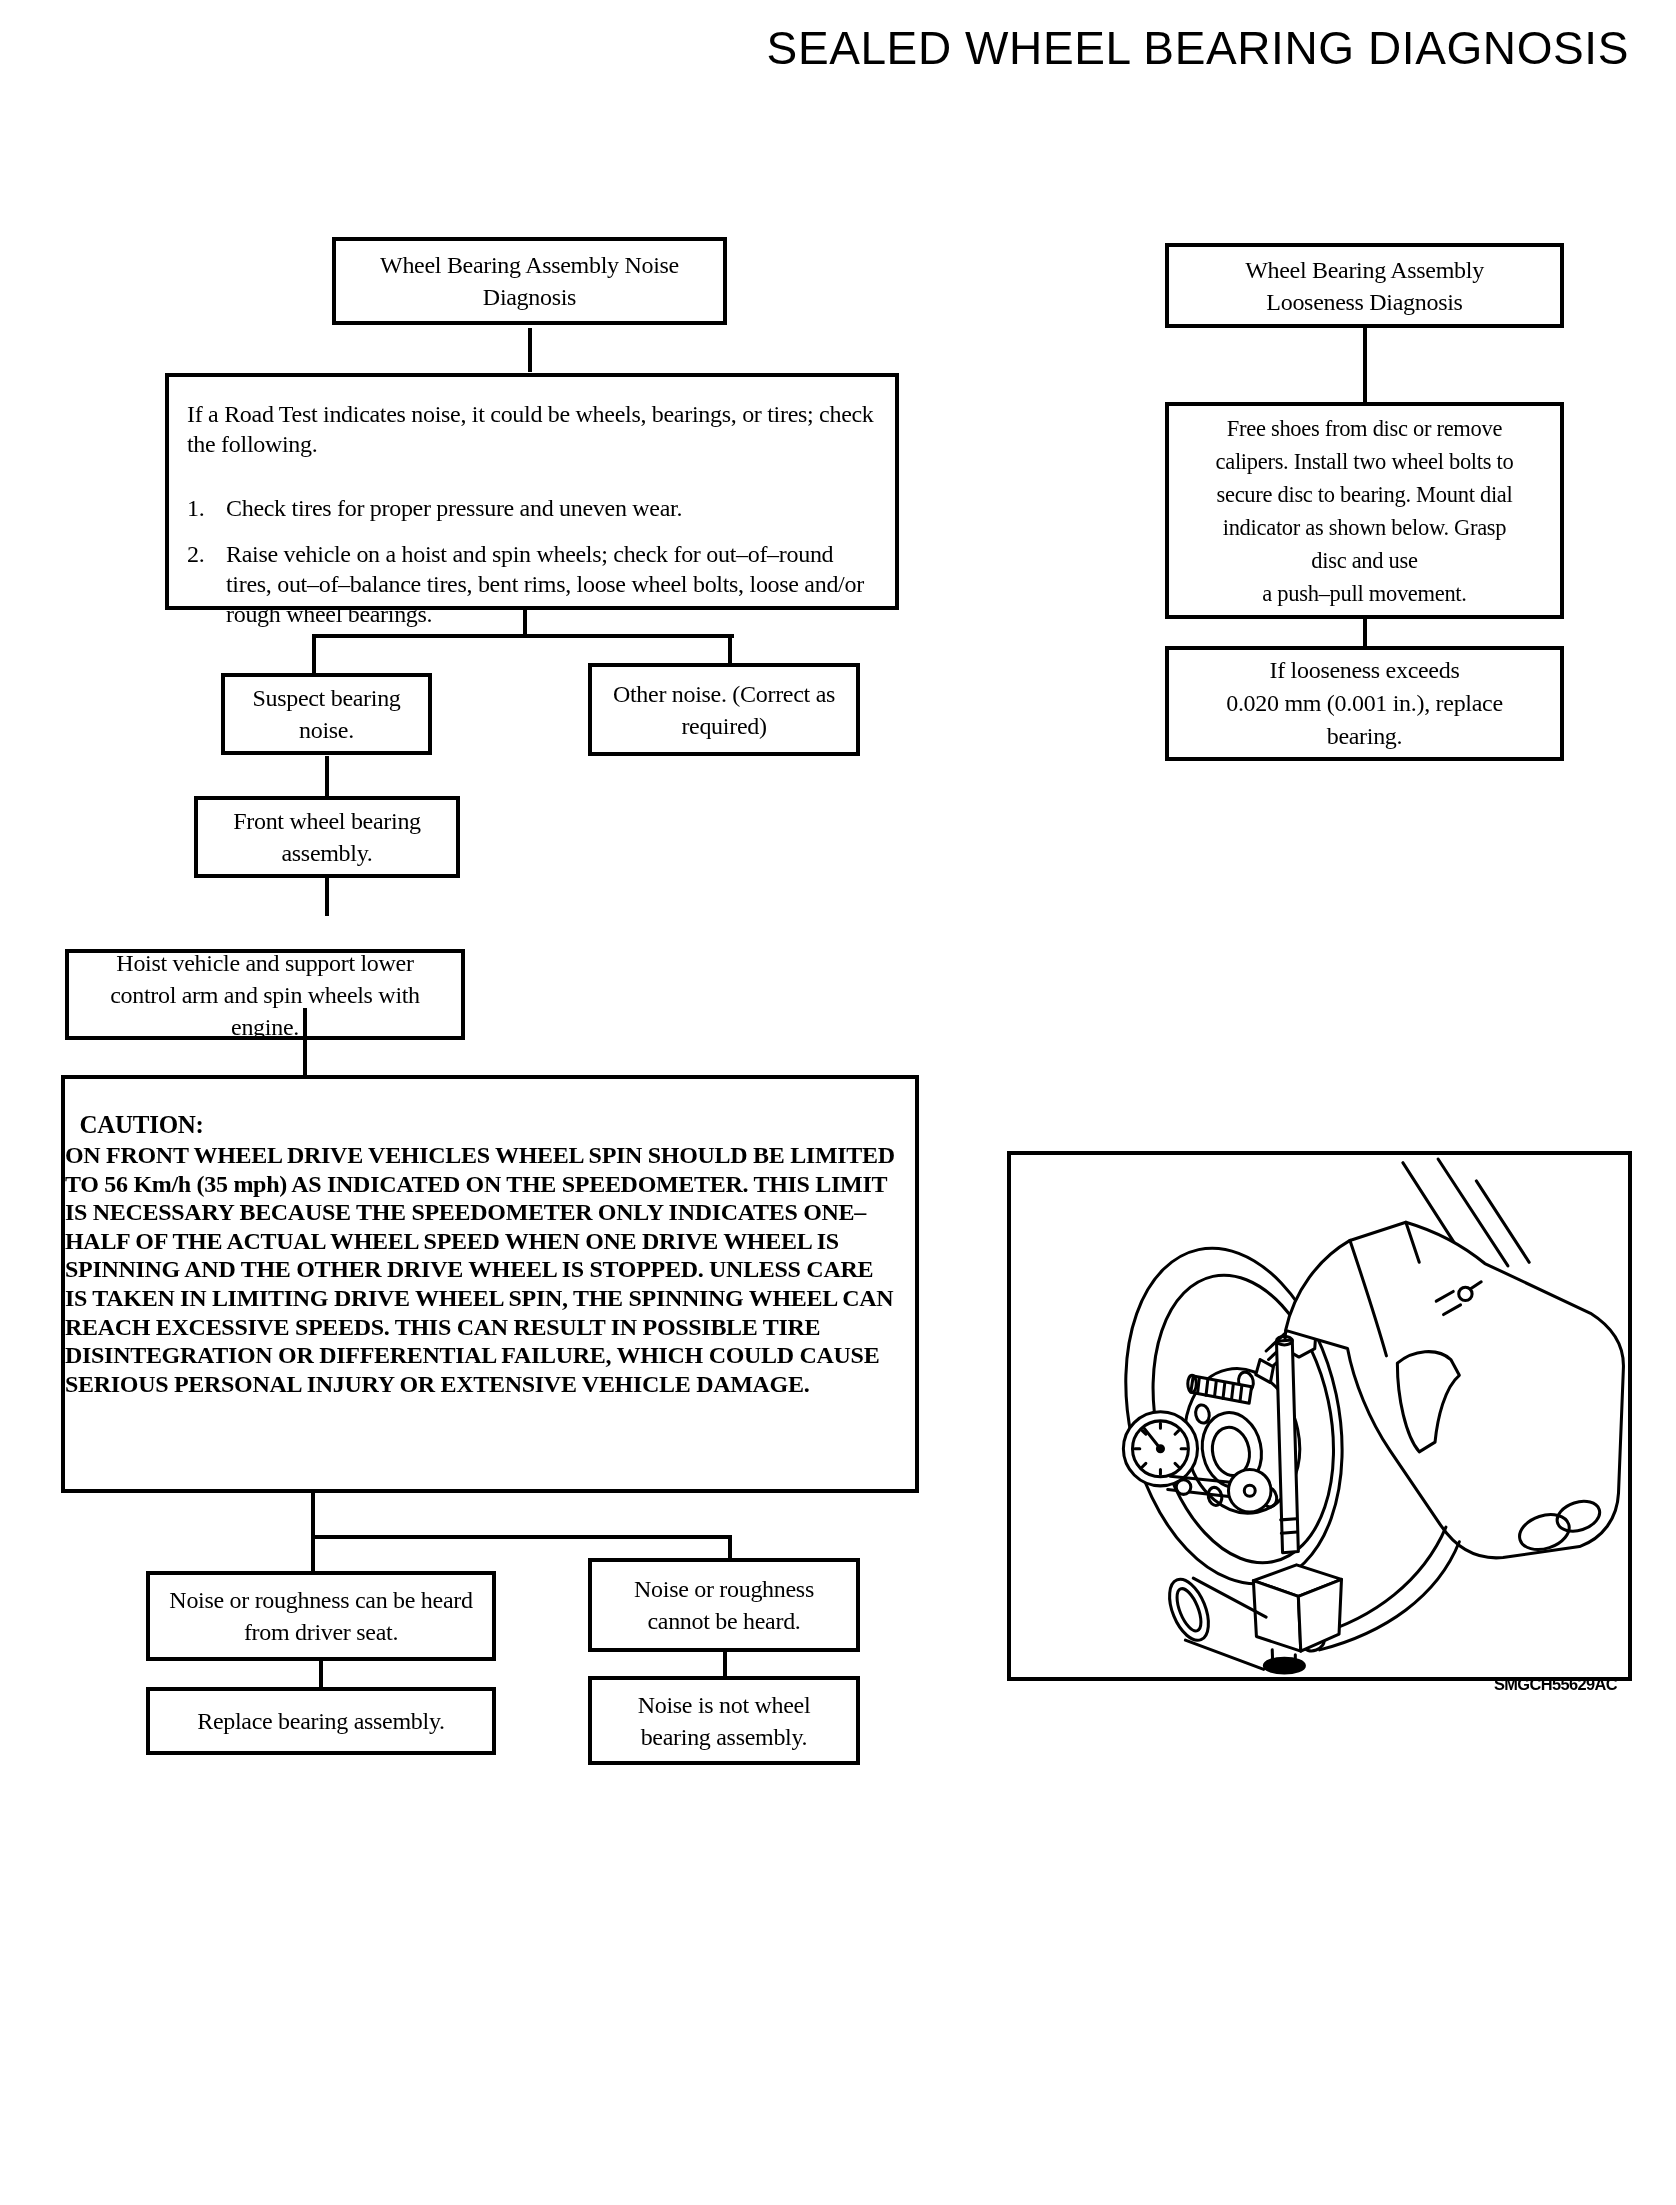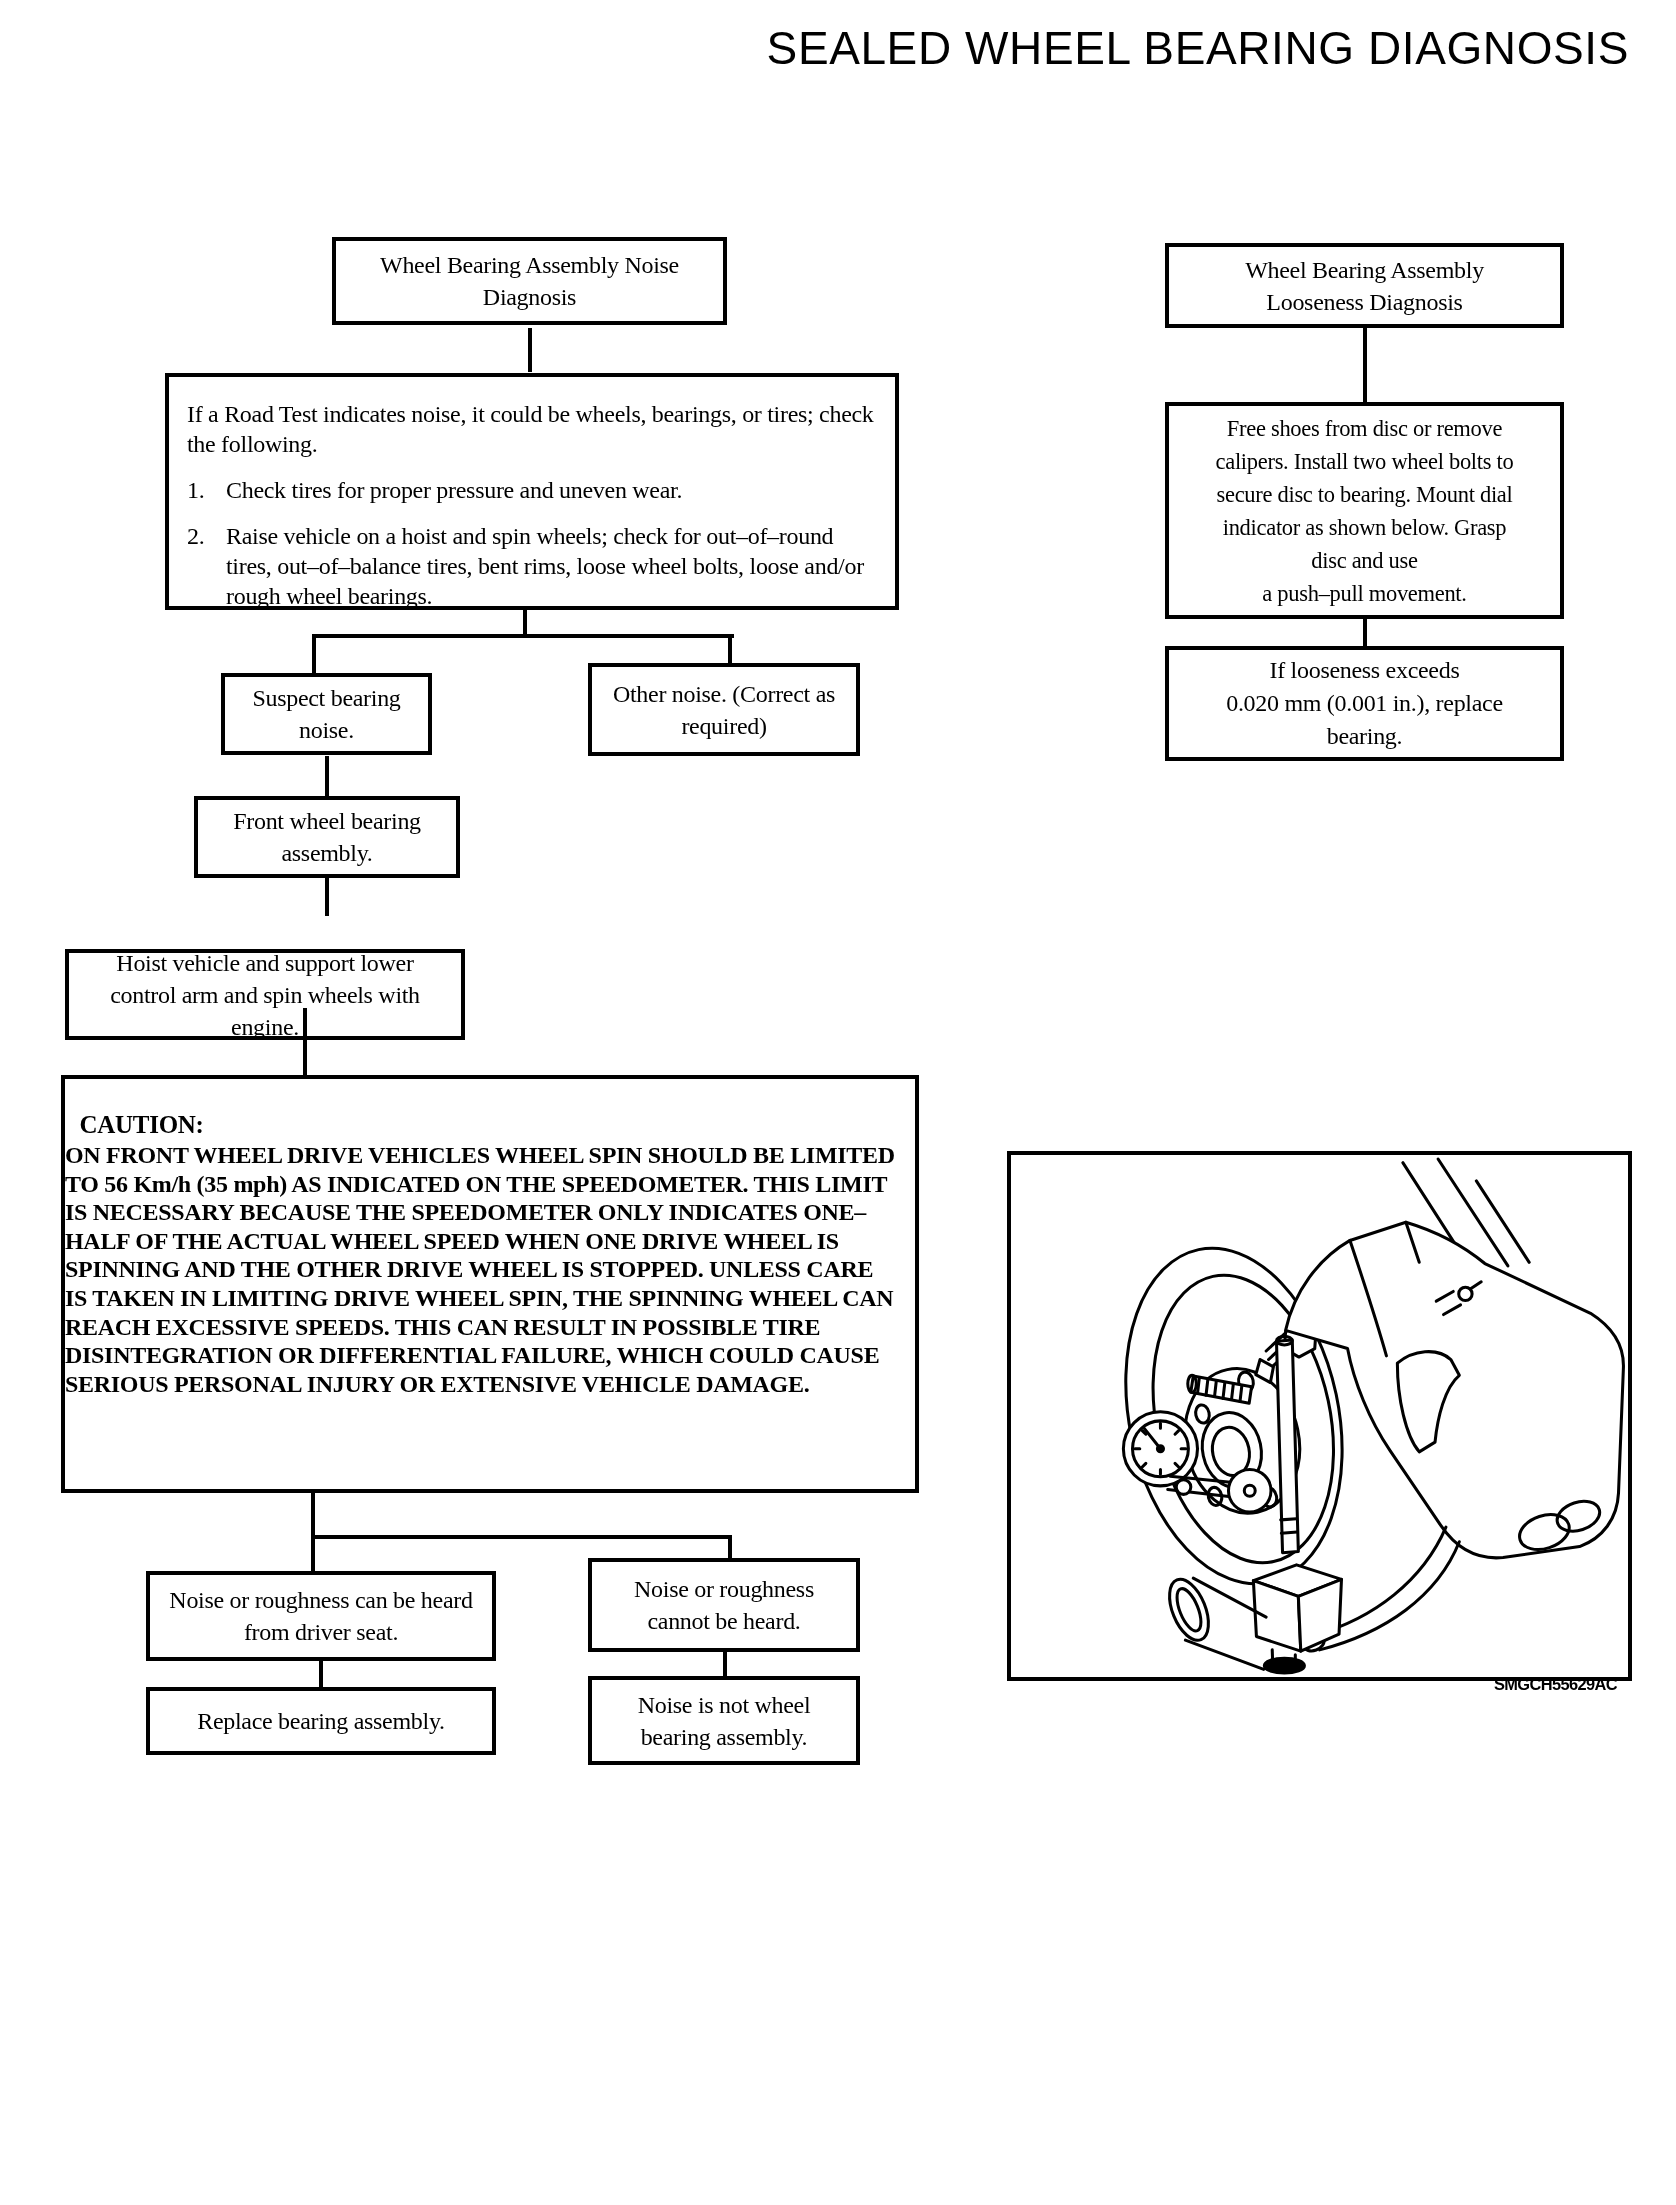--- a/index.html
+++ b/index.html
@@ -14,21 +14,21 @@
   }
   .fbox{
     position:absolute;border:4.3px solid #000;background:#fff;box-sizing:border-box;
     display:flex;flex-direction:column;justify-content:center;align-items:center;
     text-align:center;font-size:24px;line-height:32px;letter-spacing:-0.3px;
   }
   .conn{position:absolute;background:#000;}
   
   .roadtest{justify-content:flex-start;align-items:flex-start;text-align:left;
     font-size:24px;line-height:30px;padding:22px 14.6px 17px 18px;}
-  .roadtest .intro{}
+  .roadtest .intro{margin-bottom:18px;}
   .li{display:flex;margin-top:16px;width:100%;}
   .li .num{width:39px;flex:none;}
   .li .txt{flex:1;}
   
   .caution{flex-direction:row;justify-content:flex-start;align-items:flex-start;
     text-align:left;font-weight:bold;padding-top:30px;}
   .caution .clabel{flex:none;width:148px;padding-left:14.6px;font-size:25px;}
   .caution .ctext{flex:1;font-size:24px;line-height:28.6px;padding-right:18px;letter-spacing:-0.3px;}
   
   .lines37{font-size:22.5px;line-height:33px;}

